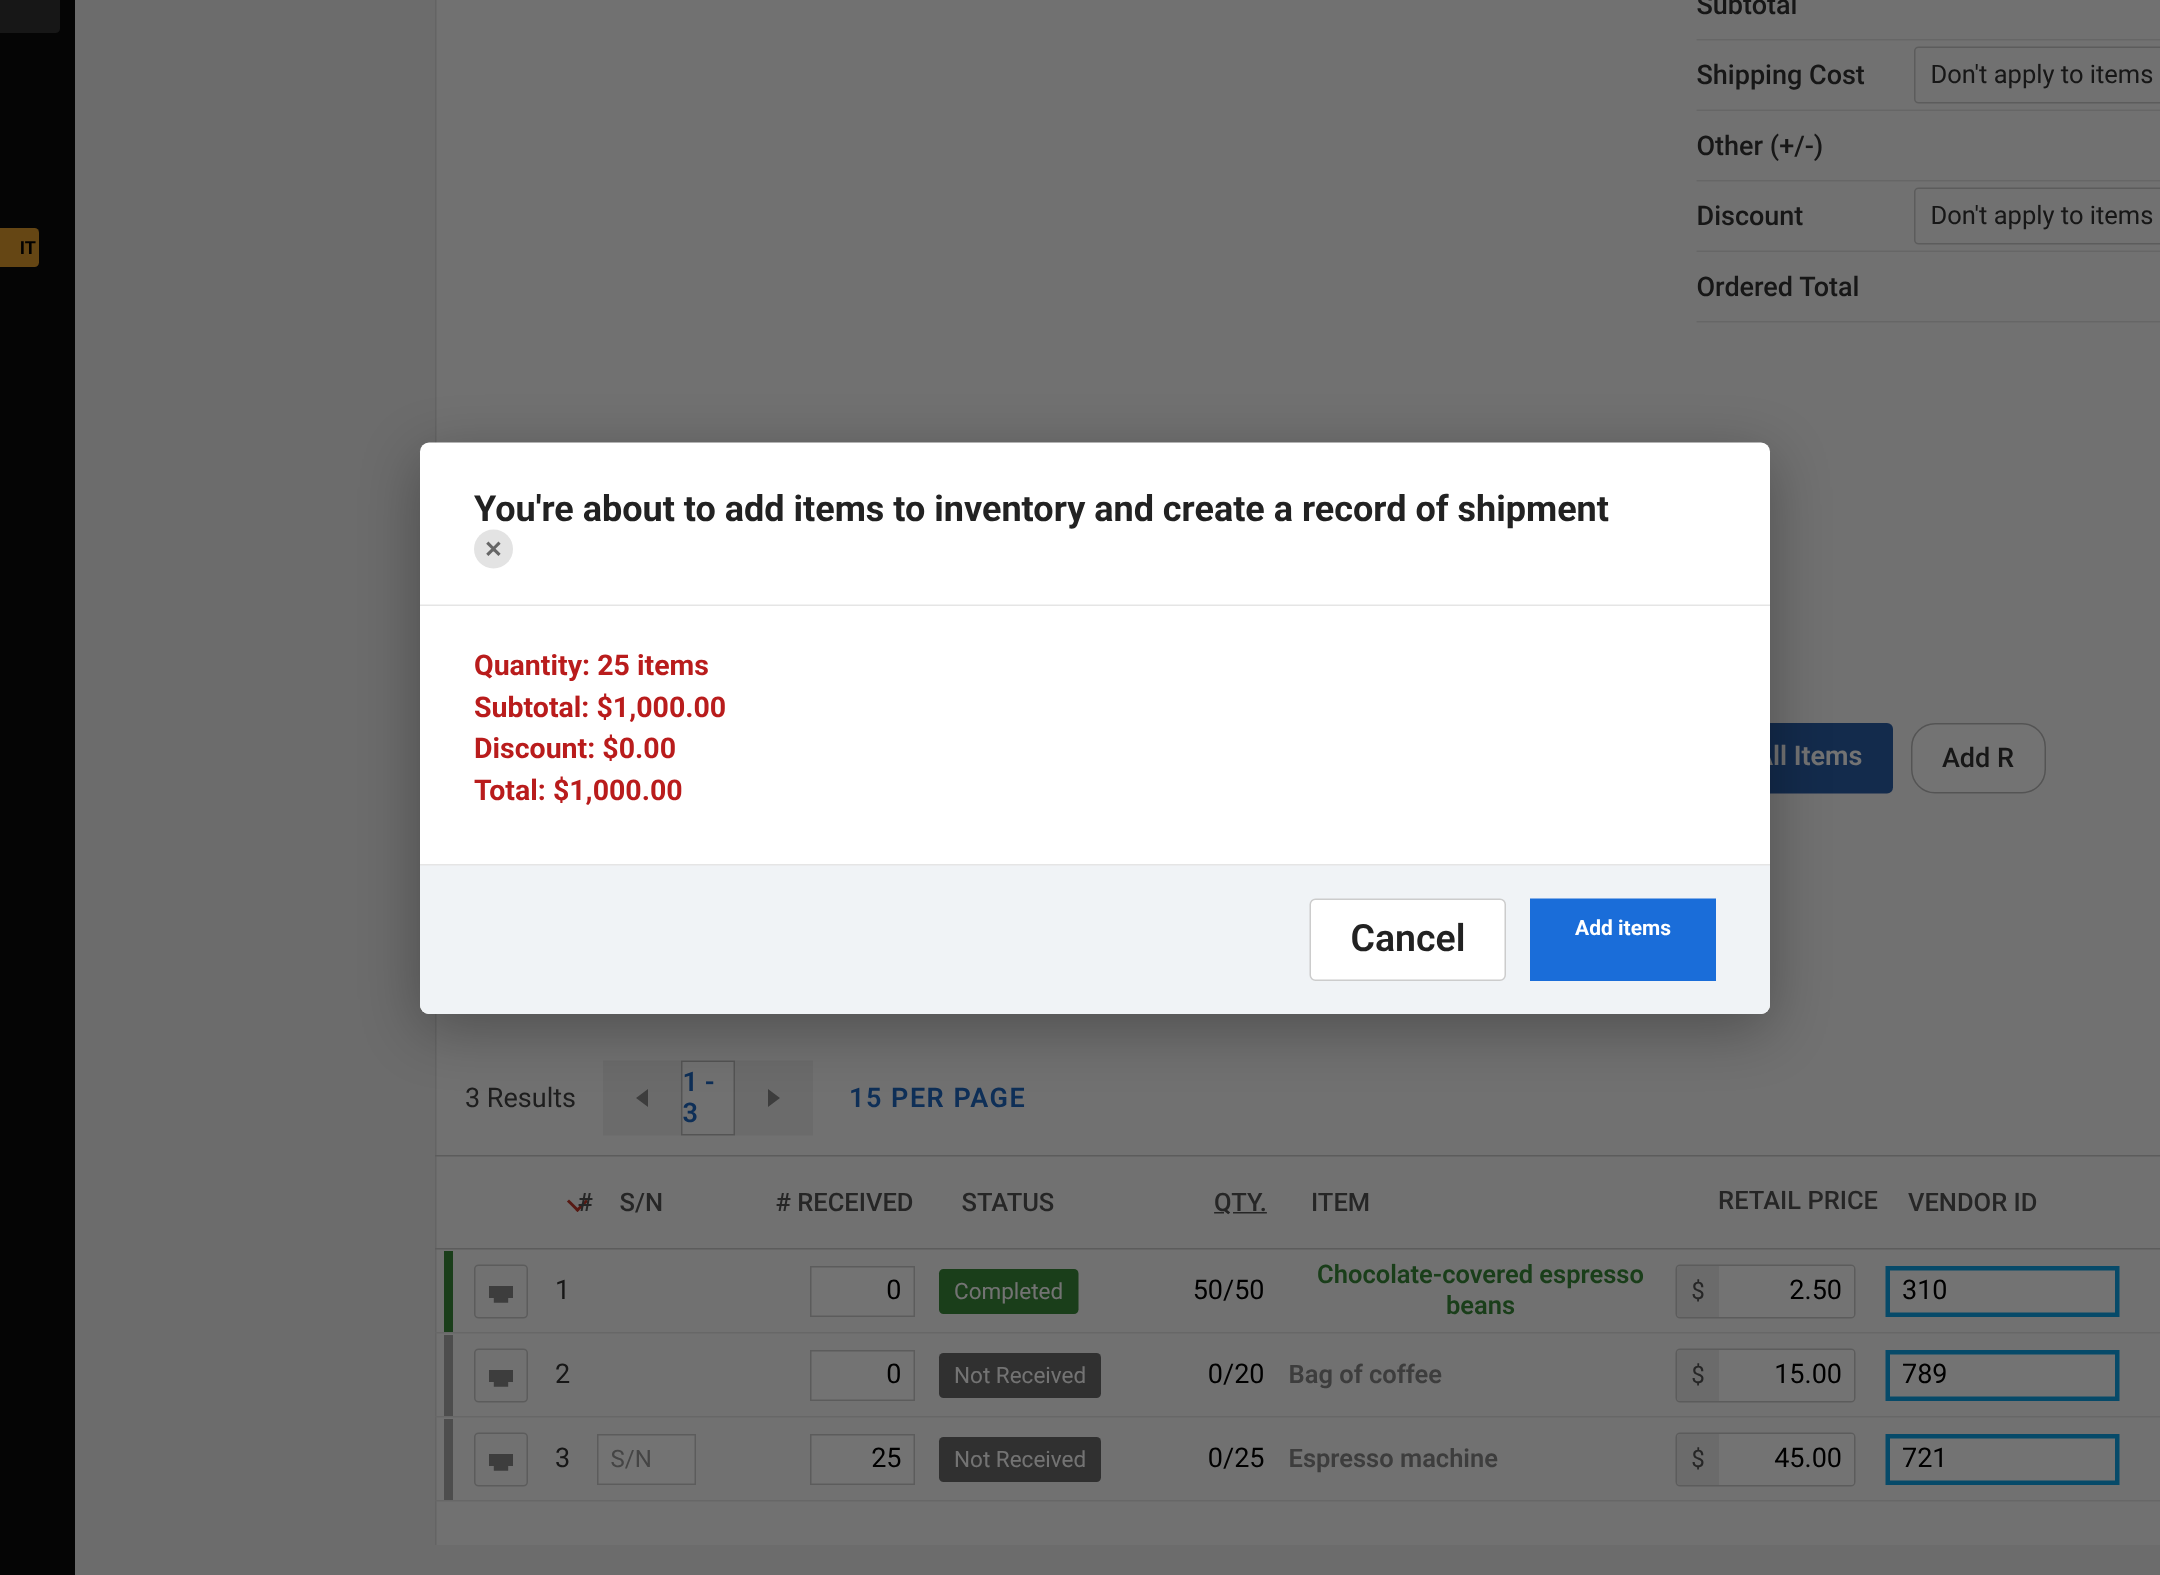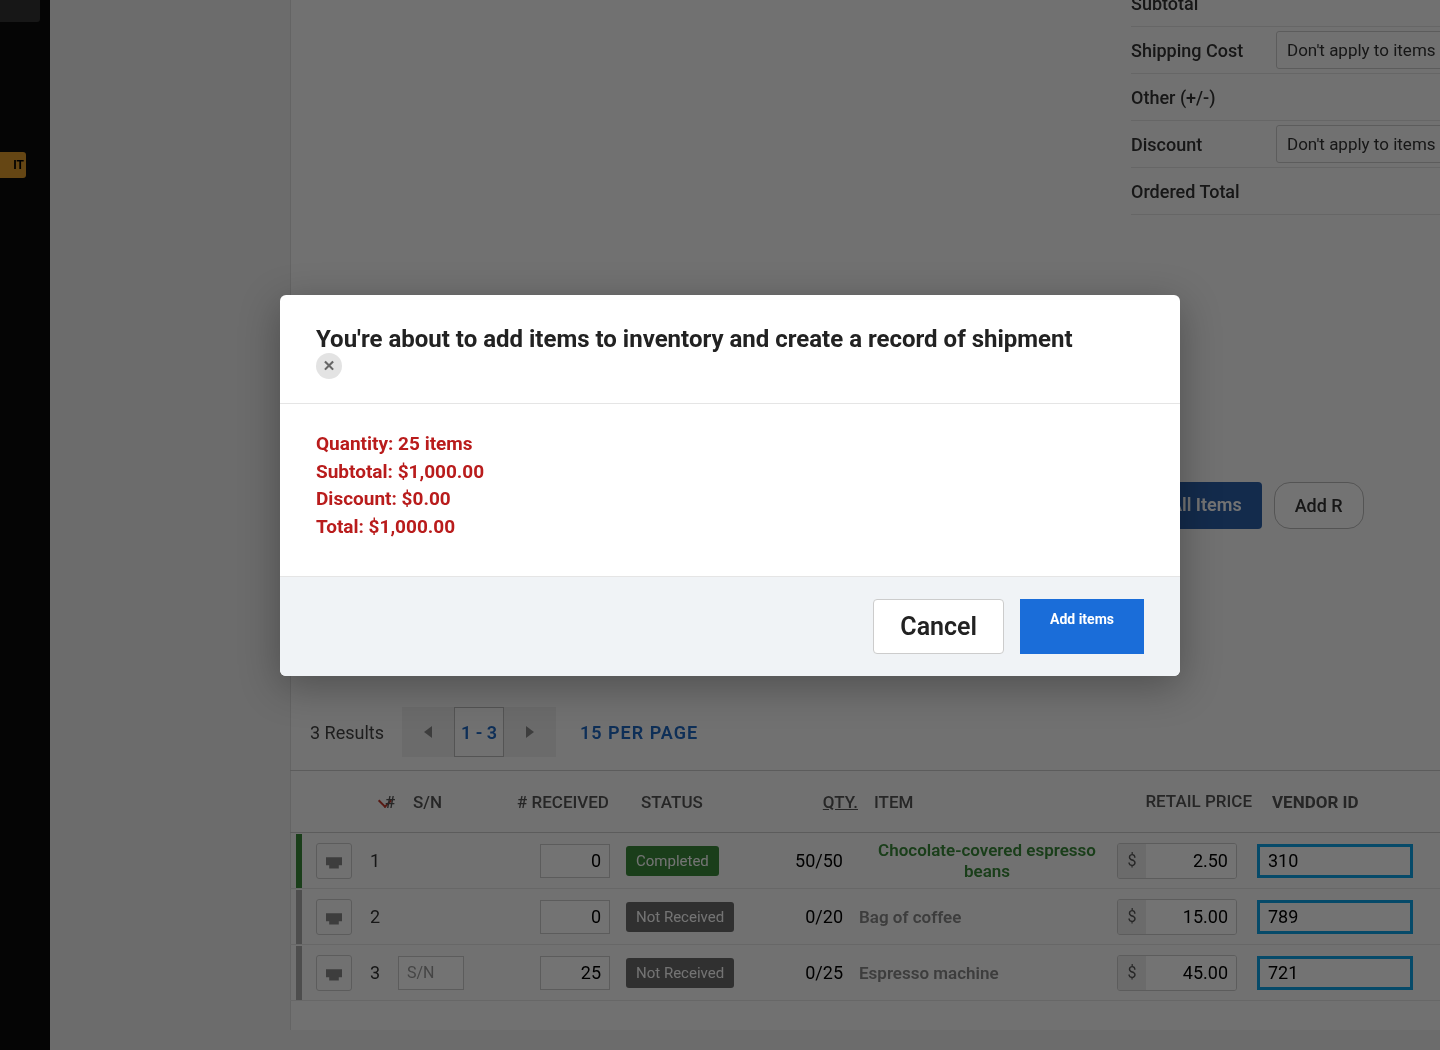--- a/index.html
+++ b/index.html
@@ -17,33 +17,33 @@
 .summary-label { width:145px; color:#333; font-size:18px; font-weight:500; }
 .select-box { flex:0 0 auto; width:342px; height:38px; border:1px solid #ccc; border-radius:3px; display:flex; align-items:center; justify-content:space-between; padding:0 10px; color:#333; font-size:17px;}
 
 .btn-row { position:absolute; top:482px; left:1150px; display:flex; gap:12px; }
 .btn-blue { background:#2b5fa9; color:#fff; padding:12px 20px; border-radius:4px; font-size:18px; font-weight:600;}
 .btn-outline { background:#fff; border:1px solid #bbb; padding:12px 20px; border-radius:16px; font-size:18px; font-weight:500; color:#333;}
 
 .pager { position:absolute; top:702px; left:292px; display:flex; align-items:center; height:60px; gap:0; }
 .results { padding:0 18px; color:#444; font-size:18px;}
 .page-btn { width:52px; height:50px; display:flex; align-items:center; justify-content:center; background:#eee;}
-.page-range { width:50px;height:50px;display:flex;align-items:center;justify-content:center; border:1px solid #bbb; color:#2168c2; font-size:18px; font-weight:600;}
+.page-range { width:36px;height:50px;display:flex;align-items:center;justify-content:center; border:1px solid #bbb; color:#2168c2; font-size:18px; font-weight:600;}
 .perpage { color:#2168c2; font-size:18px; font-weight:600; margin-left:24px; letter-spacing:1px;}
 
 .table-head { position:absolute; top:770px; left:290px; right:0; height:63px; border-top:1px solid #ccc; border-bottom:1px solid #ccc; display:flex; align-items:center; color:#555;font-size:17px; padding-left:95px;}
 .th { font-weight:500; }
 .th-hash { width:28px;}
 .th-sn { width:104px;}
 .th-received { width:124px;}
 .th-status { width:155px;}
-.th-qty { width:62px; text-align:right;text-decoration:underline;}
+.th-qty { width:62px; text-align:center;text-decoration:underline;}
 .th-item { width:272px; padding-left:16px;}
 .th-retail { width:122px; text-align:right; line-height:1.2;}
-.th-vendor { width:130px; padding-left:20px;font-weight:bold;}
+.th-vendor { width:130px; padding-left:20px;}
 
 .table-body { position:absolute; top:833px; left:290px; right:0;}
 .row { display:flex; align-items:center; height:56px; border-bottom:1px solid #e5e5e5; padding-left:6px;}
 .lbar { width:6px; height:54px; background:#aaa; margin-right:14px;}
 .lbar.green { background:#3a8a3a;}
 .print-btn { width:36px;height:36px;border:1px solid #ccc;border-radius:3px; display:flex;align-items:center;justify-content:center; margin-right:18px;}
 .print-icon { width:16px;height:16px; background:#888; clip-path: polygon(0 30%, 100% 30%, 100% 80%, 80% 80%, 80% 100%, 20% 100%, 20% 80%, 0 80%); }
 .cell-num { width:28px; color:#333; font-size:18px;}
 .cell-sn { width:104px; }
 .sn-input { width:66px; height:34px; border:1px solid #ccc; padding:0 8px; color:#999; font-size:16px;}

